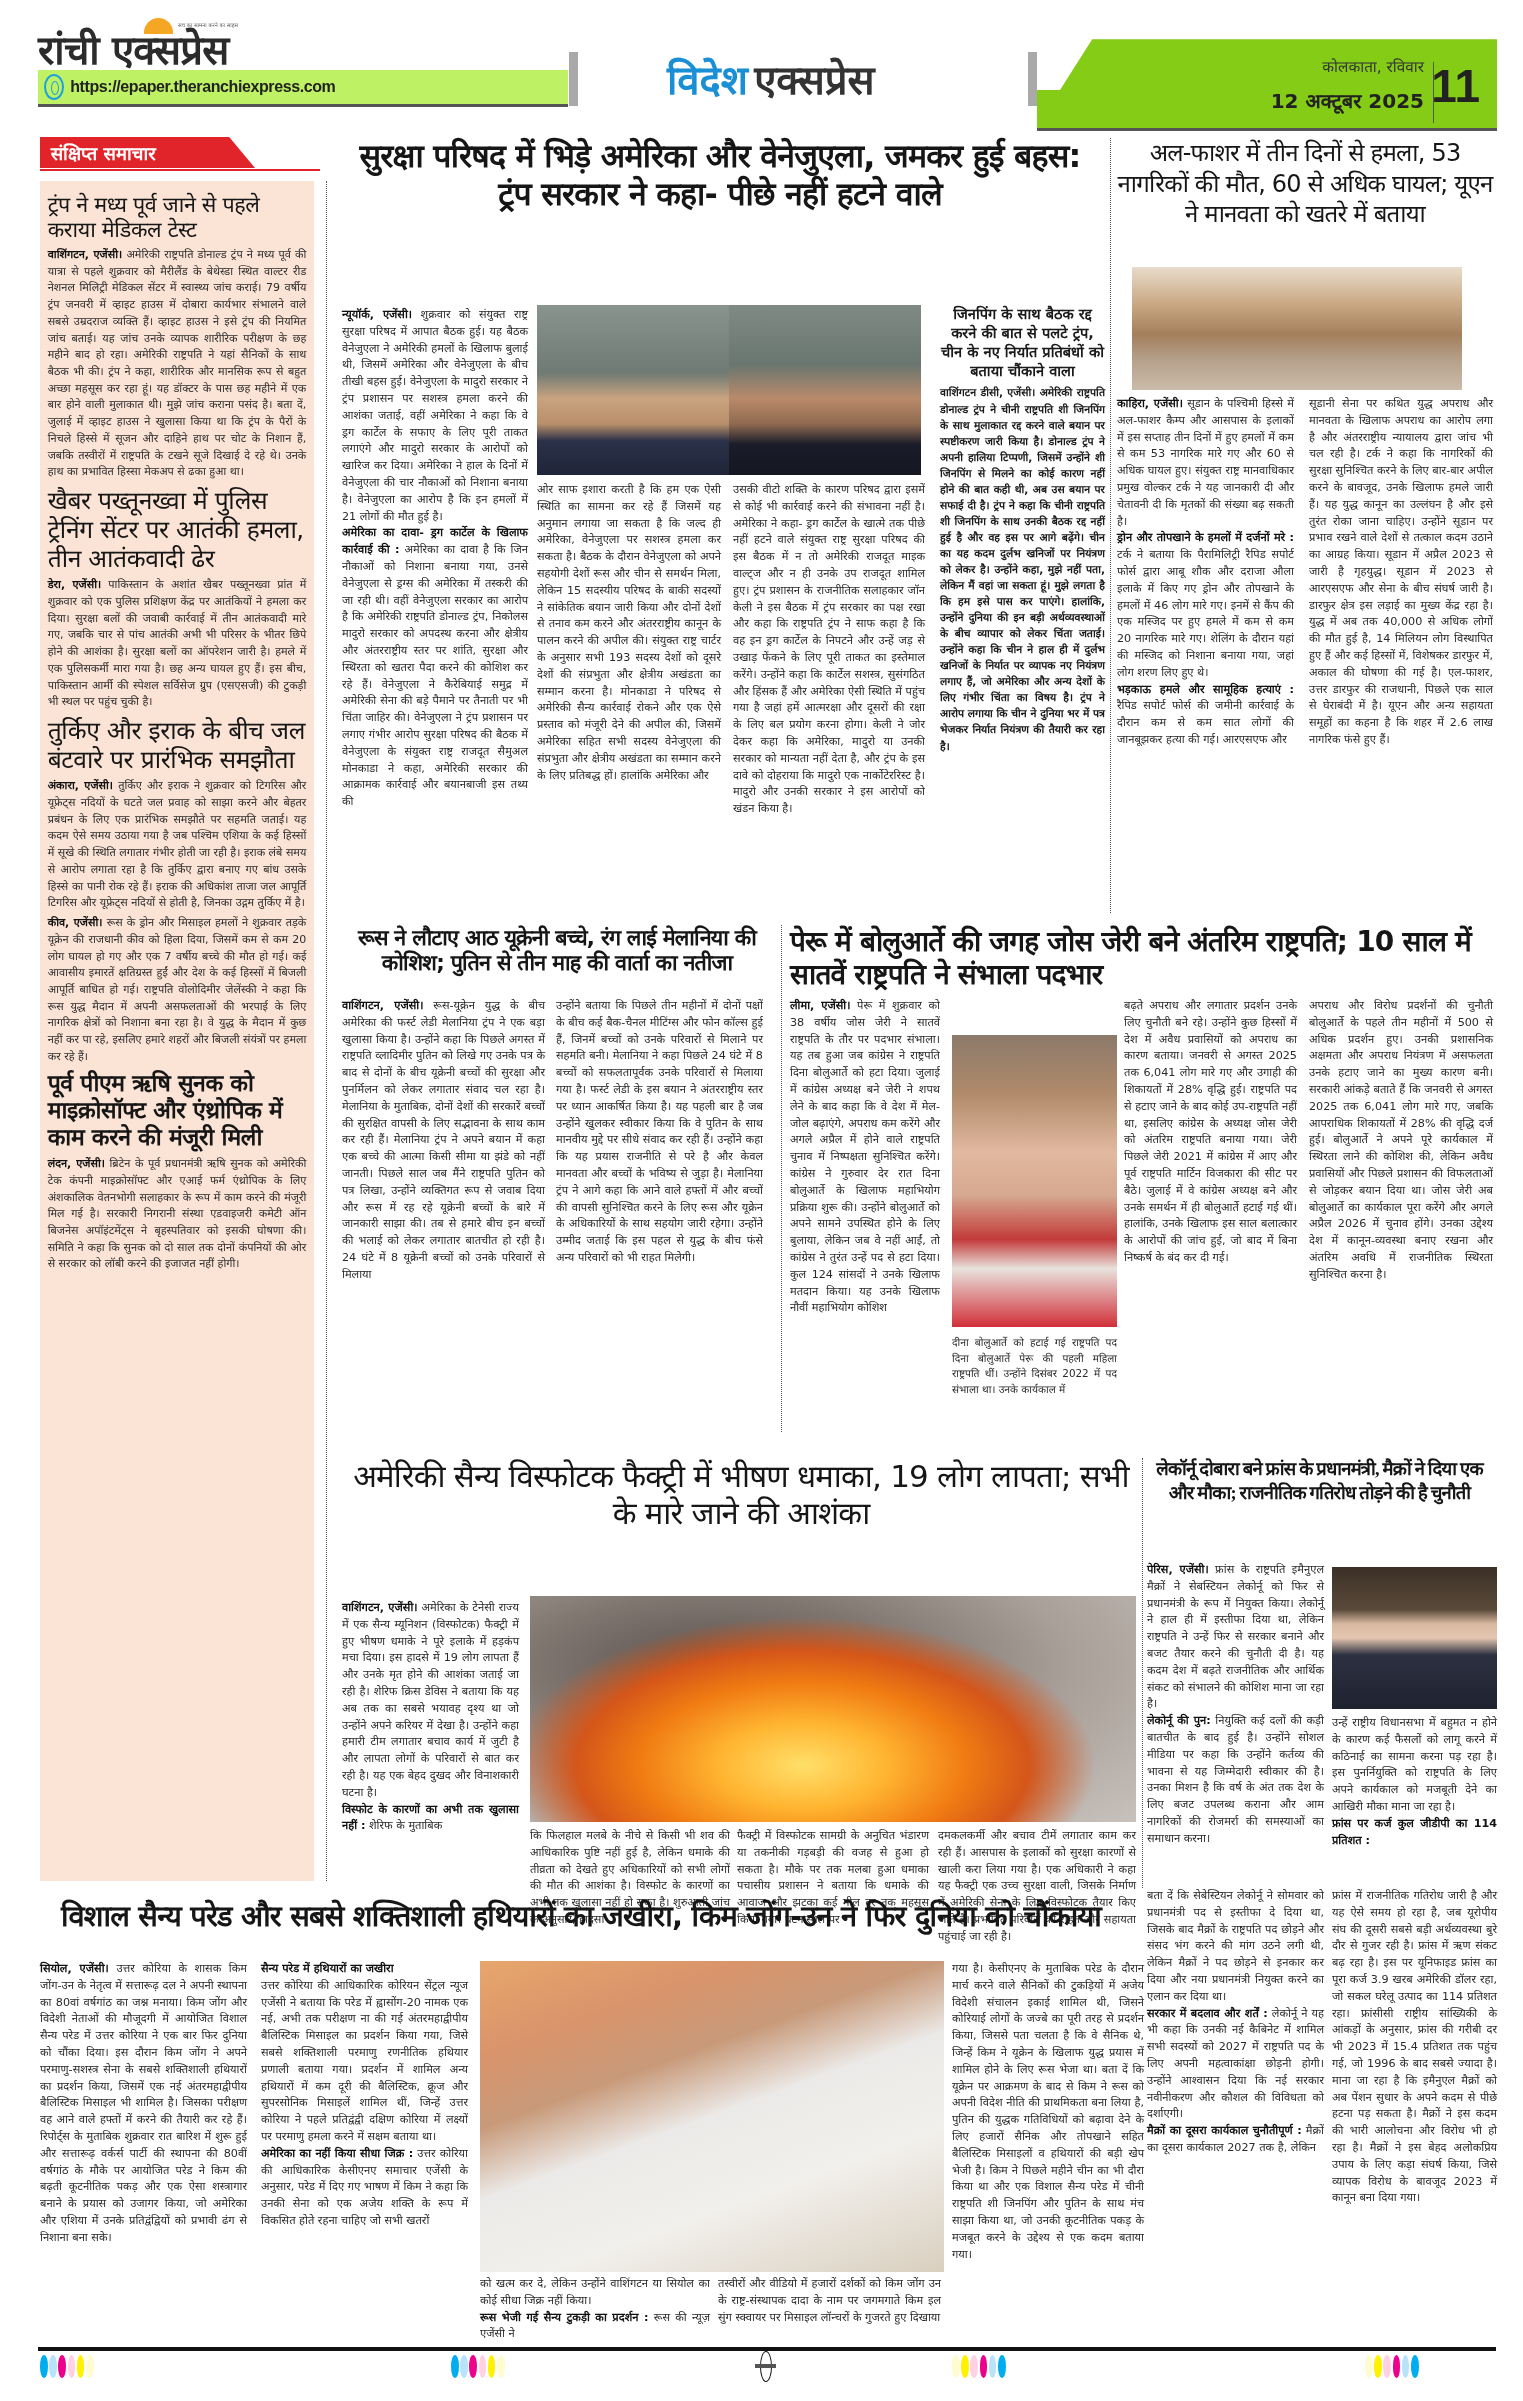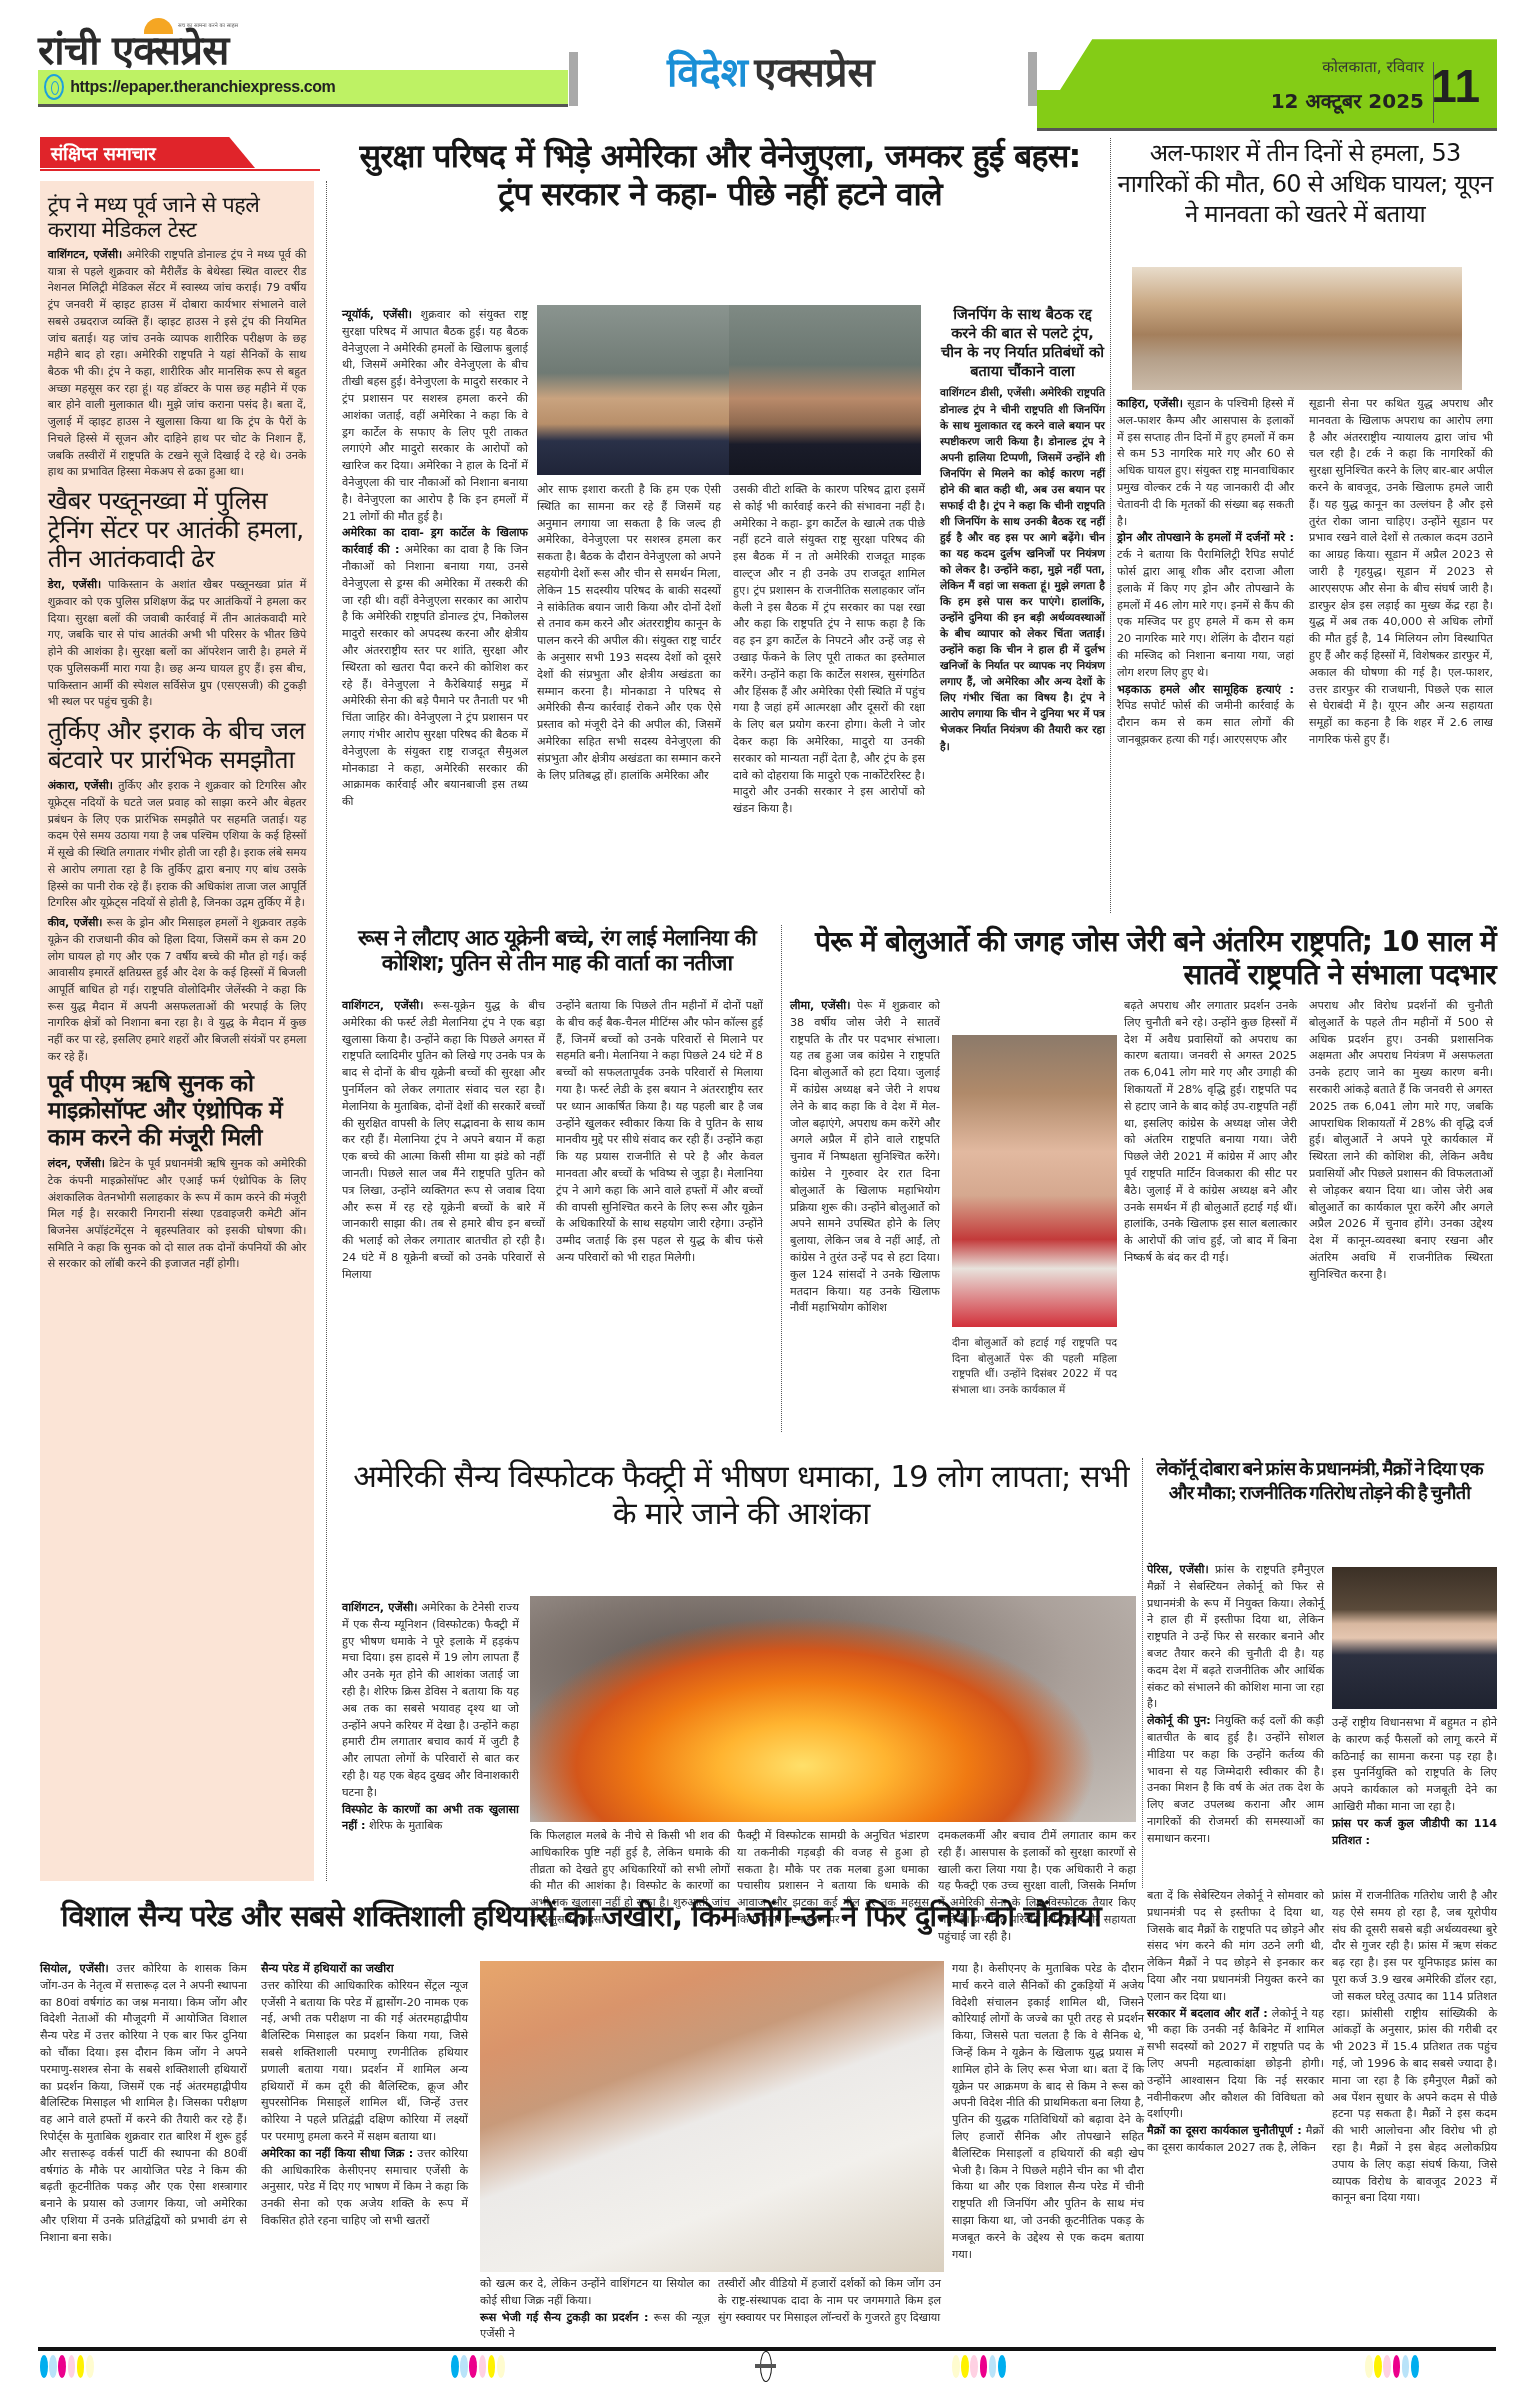--- a/index.html
+++ b/index.html
@@ -10,21 +10,21 @@
   .masthead { position: absolute; left: 38px; top: 15.3px; width: 1458px; height: 100px; }
   .brand-block { position: absolute; left: 0; top: 0; width: 530px; height: 100px; }
   .brand-logo { position: absolute; left: 0; top: 6.1px; font-family: "DejaVu Serif", serif; font-weight: 900; font-size: 40px; color: #2b2b2b; letter-spacing: -0.8px; }
   .brand-sun { position: absolute; left: 106px; top: 3.1px; width: 29px; height: 15.3px; border-radius: 29px 29px 0 0; background: #f5a623; }
   .brand-tagline { position: absolute; left: 140px; top: 6.1px; font-size: 5.4px; color: #555; }
   .url-bar { position: absolute; left: 0; top: 55px; width: 530px; height: 37px; background: #bef264; border-bottom: 3.1px solid #555; display: flex; align-items: center; padding-left: 6.1px; }
   .url-icon { width: 20px; height: 26px; border-radius: 50%; border: 2.3px solid #1ea0dc; margin-right: 6.1px; position: relative; }
   .url-icon::after { content: ""; position: absolute; left: 4.6px; top: 4.6px; width: 6.1px; height: 12.3px; border: 1.5px solid #1ea0dc; border-radius: 50%; }
   .url-text { font-family: "Liberation Sans", sans-serif; font-weight: bold; font-size: 16px; color: #222; letter-spacing: -0.4px; }
   .sep-bar-1 { position: absolute; left: 531px; top: 37px; width: 9.2px; height: 54px; background: #a9a9a9; }
-  .section-title { position: absolute; left: 629px; top: 28px; font-family: "DejaVu Sans", sans-serif; font-weight: bold; font-size: 40px; }
+  .section-title { position: absolute; left: 629px; top: 36px; font-family: "DejaVu Sans", sans-serif; font-weight: bold; font-size: 40px; }
   .section-title .blue { color: #1a8fd6; }
   .section-title .dark { color: #333; margin-left: 6.1px; }
   .sep-bar-2 { position: absolute; left: 990px; top: 37px; width: 9.2px; height: 54px; background: #a9a9a9; }
   .date-block { position: absolute; left: 999px; top: 24px; width: 460px; height: 92px; background: #84cc16; clip-path: polygon(12% 0, 100% 0, 100% 100%, 0 100%, 0 55%, 5% 55%); border-bottom: 3.1px solid #555; }
   .date-city { position: absolute; right: 73px; top: 17px; font-size: 15.3px; color: #333; }
   .date-text { position: absolute; right: 73px; top: 48px; font-size: 20px; color: #222; font-weight: bold; }
   .date-divider { position: absolute; right: 63px; top: 23px; width: 1.5px; height: 61px; background: #555; }
   .page-number { position: absolute; right: 17px; top: 20px; font-family: "Liberation Sans", sans-serif; font-size: 46px; font-weight: bold; color: #222; }
 
   
@@ -62,21 +62,21 @@
   .sd-photo { position: absolute; left: 1132px; top: 267px; width: 330px; height: 123px; background: linear-gradient(180deg,#e8dccb 0%, #c9a883 30%, #a47f5c 55%, #b5a08a 75%, #cbbba9 100%); }
   .sd-col1 { position: absolute; left: 1117px; top: 396px; width: 177px; }
   .sd-col2 { position: absolute; left: 1309px; top: 396px; width: 184px; }
 
   
   .ru-head { position: absolute; left: 342px; top: 925px; width: 430px; text-align: center; font-size: 21.5px; }
   .ru-col1 { position: absolute; left: 342px; top: 998px; width: 203px; }
   .ru-col2 { position: absolute; left: 556px; top: 998px; width: 207px; }
 
   
-  .pe-head { position: absolute; left: 790px; top: 925px; width: 706px; text-align: right; font-size: 28px; }
+  .pe-head { position: absolute; left: 790px; top: 925px; width: 706px; text-align: left; font-size: 28px; }
   .pe-col1 { position: absolute; left: 790px; top: 998px; width: 150px; }
   .pe-photo { position: absolute; left: 952px; top: 1035px; width: 165px; height: 292px; background: linear-gradient(180deg,#8c7a6a 0%, #b08a6a 20%, #e2b9a0 40%, #d5a88f 55%, #c33a3a 70%, #e8e2dc 80%, #d2303a 100%); }
   .pe-col2 { position: absolute; left: 1124px; top: 998px; width: 173px; }
   .pe-col3 { position: absolute; left: 1309px; top: 998px; width: 184px; }
 
   
   .ex-head { position: absolute; left: 342px; top: 1458px; width: 798px; text-align: center; font-size: 31px; font-weight: normal; }
   .ex-col1 { position: absolute; left: 342px; top: 1600px; width: 177px; }
   .ex-photo { position: absolute; left: 530px; top: 1596px; width: 606px; height: 226px; background: radial-gradient(ellipse at 45% 75%, #ffe06a 0%, #ffb430 18%, #f07a12 35%, #d4561a 48%, transparent 62%), radial-gradient(ellipse at 30% 30%, #5d5450 0%, #807670 30%, #aaa09a 60%, #c8c2bc 100%); }
   .ex-col2 { position: absolute; left: 530px; top: 1828px; width: 200px; }

